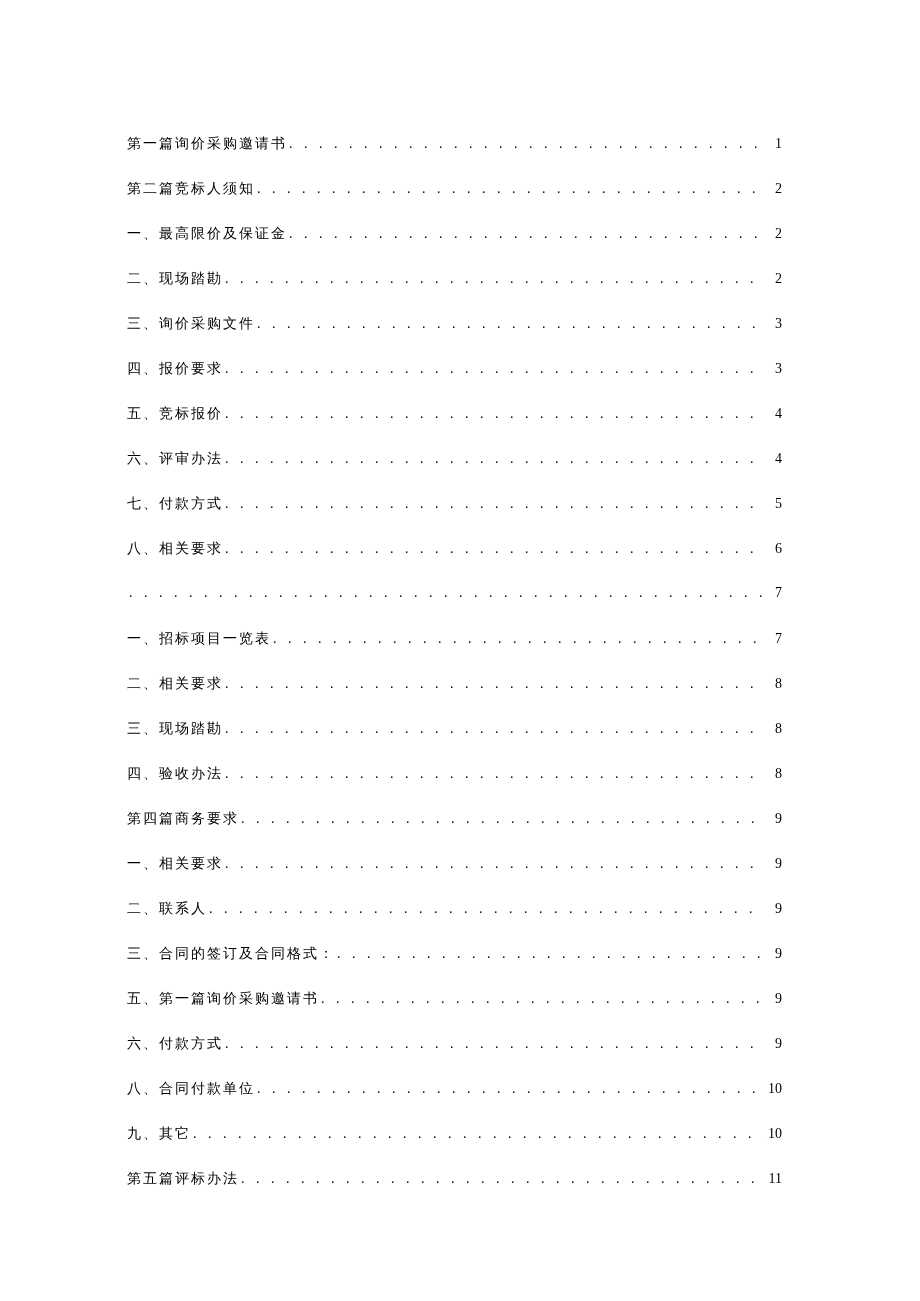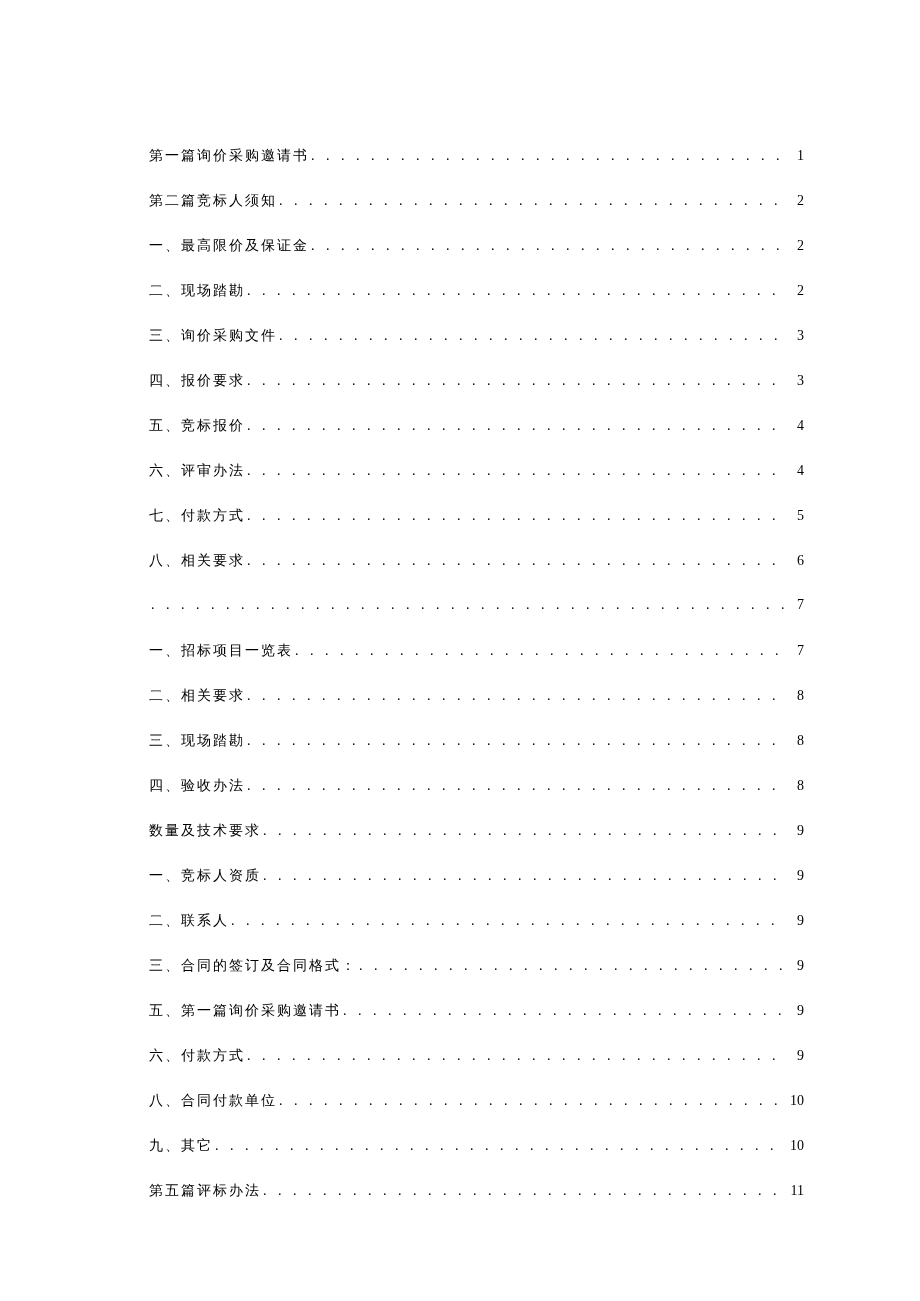--- a/index.html
+++ b/index.html
@@ -13,24 +13,23 @@
     height: 1301px;
     position: relative;
     background: #ffffff;
     font-family: "SimSun", "宋体", serif;
     color: #000000;
     font-size: 14px;
     letter-spacing: 2px;
   }
   .toc {
     position: absolute;
-    left: 149px;
+    left: 127px;
     top: 135px;
     width: 655px;
-    margin-top: 12px;
   }
   .toc-row {
     display: flex;
     align-items: baseline;
     height: 45px;
     white-space: nowrap;
   }
   .toc-title {
     flex: 0 0 auto;
   }
@@ -121,26 +120,26 @@
         <span class="toc-title">三、现场踏勘</span>
         <span class="toc-dots">. . . . . . . . . . . . . . . . . . . . . . . . . . . . . . . . . . . . . . . . . . . . . . . . . . . . . . . . . . . . . . . . . . . . . . . . . . . . . . . . . . . . . . . . . . . . . . . . . . . . . . . . . . . . . . . . . . . . . . . . . . . . .</span>
         <span class="toc-page">8</span>
       </div>
       <div class="toc-row">
         <span class="toc-title">四、验收办法</span>
         <span class="toc-dots">. . . . . . . . . . . . . . . . . . . . . . . . . . . . . . . . . . . . . . . . . . . . . . . . . . . . . . . . . . . . . . . . . . . . . . . . . . . . . . . . . . . . . . . . . . . . . . . . . . . . . . . . . . . . . . . . . . . . . . . . . . . . .</span>
         <span class="toc-page">8</span>
       </div>
       <div class="toc-row">
-        <span class="toc-title">数量及技术要求</span>
+        <span class="toc-title">第四篇商务要求</span>
         <span class="toc-dots">. . . . . . . . . . . . . . . . . . . . . . . . . . . . . . . . . . . . . . . . . . . . . . . . . . . . . . . . . . . . . . . . . . . . . . . . . . . . . . . . . . . . . . . . . . . . . . . . . . . . . . . . . . . . . . . . . . . . . . . . . . . . .</span>
         <span class="toc-page">9</span>
       </div>
       <div class="toc-row">
-        <span class="toc-title">一、竞标人资质</span>
+        <span class="toc-title">一、相关要求</span>
         <span class="toc-dots">. . . . . . . . . . . . . . . . . . . . . . . . . . . . . . . . . . . . . . . . . . . . . . . . . . . . . . . . . . . . . . . . . . . . . . . . . . . . . . . . . . . . . . . . . . . . . . . . . . . . . . . . . . . . . . . . . . . . . . . . . . . . .</span>
         <span class="toc-page">9</span>
       </div>
       <div class="toc-row">
         <span class="toc-title">二、联系人</span>
         <span class="toc-dots">. . . . . . . . . . . . . . . . . . . . . . . . . . . . . . . . . . . . . . . . . . . . . . . . . . . . . . . . . . . . . . . . . . . . . . . . . . . . . . . . . . . . . . . . . . . . . . . . . . . . . . . . . . . . . . . . . . . . . . . . . . . . .</span>
         <span class="toc-page">9</span>
       </div>
       <div class="toc-row">
         <span class="toc-title">三、合同的签订及合同格式：</span>

